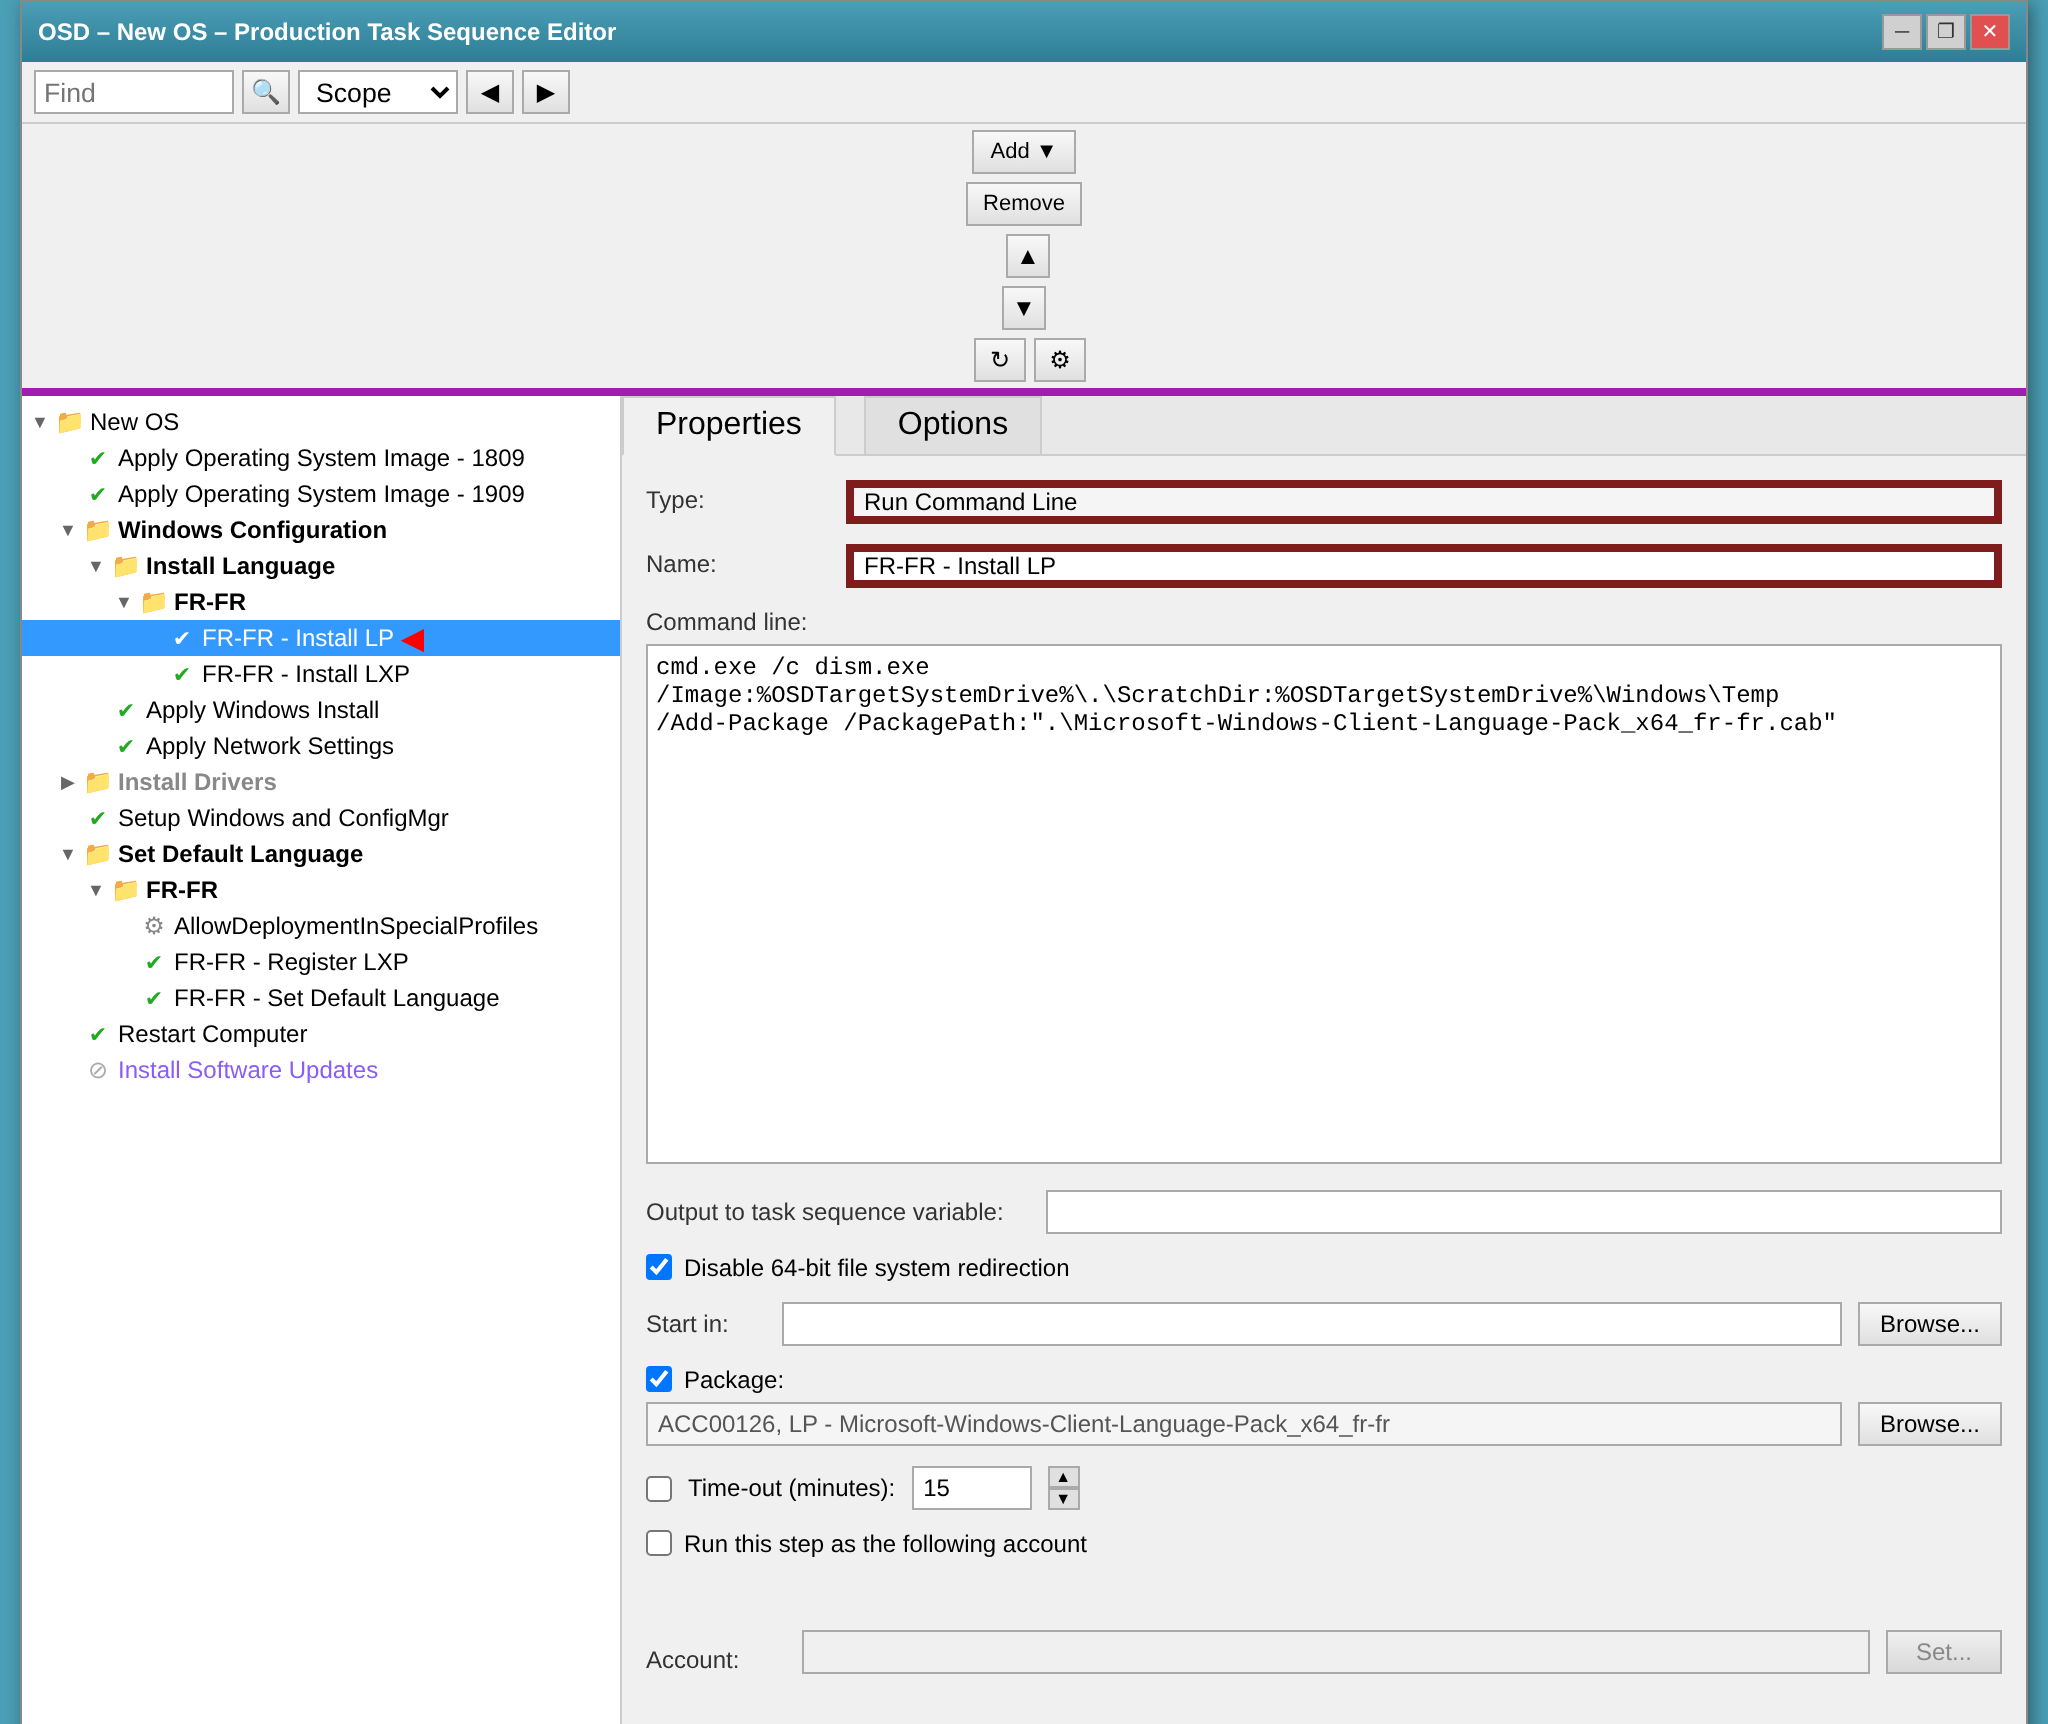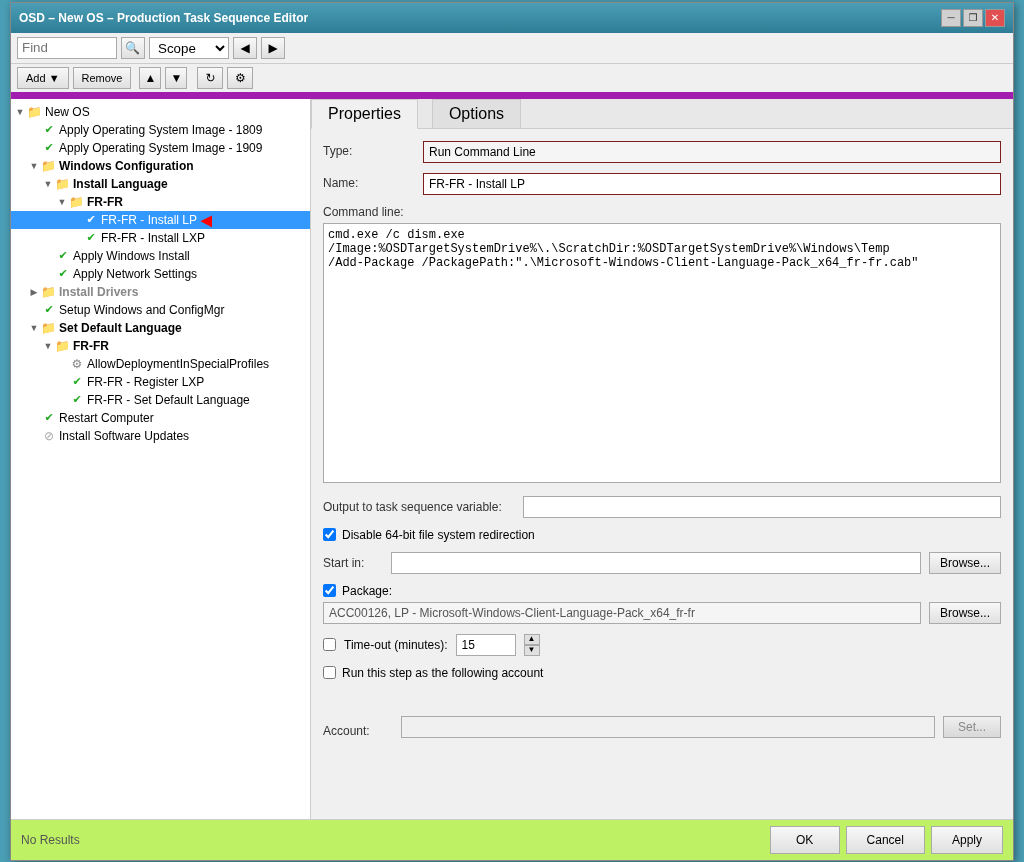--- a/index.html
+++ b/index.html
@@ -73,25 +73,26 @@
       border: 1px solid #aaa;
       background: linear-gradient(to bottom, #f8f8f8, #e0e0e0);
       cursor: pointer;
       display: flex;
       align-items: center;
       justify-content: center;
       font-size: 12px;
     }
     .toolbar2 {
       background: #f0f0f0;
-      padding: 3px 6px;
-      border-bottom: 7px solid #a21caf;
+      padding: 3px 22px;
+      border-bottom: 4px solid #a21caf;
       display: flex;
       align-items: center;
       gap: 4px;
+      flex-direction: column;
     }
     .add-btn {
       border: 1px solid #aaa;
       background: linear-gradient(to bottom, #f8f8f8, #e0e0e0);
       padding: 2px 8px;
       height: 22px;
       cursor: pointer;
       font-size: 11px;
     }
     .remove-btn {
@@ -163,21 +164,21 @@
     }
     .form-label {
       width: 100px;
       padding-top: 3px;
       color: #333;
       font-size: 12px;
       flex-shrink: 0;
     }
     .form-input {
       flex: 1;
-      border: 1px solid #7f1d1d;
+      border: 4px solid #7f1d1d;
       padding: 3px 5px;
       background: white;
       font-size: 12px;
       height: 22px;
     }
     .section-label {
       font-size: 12px;
       color: #333;
       margin-bottom: 5px;
     }
@@ -546,21 +547,21 @@
 
       <div class="tree-item" style="padding-left:16px;">
         <span class="tree-expand" style="width:14px;display:inline-block;"></span>
         <span class="tree-icon check-green">✔</span>
         <span class="tree-label">Restart Computer</span>
       </div>
 
       <div class="tree-item" style="padding-left:16px;">
         <span class="tree-expand" style="width:14px;display:inline-block;"></span>
         <span class="tree-icon" style="color:#aaa;">⊘</span>
-        <span class="tree-label" style="color:#000000;text-align:right;">Install Software Updates</span>
+        <span class="tree-label" style="color:#8b5cf6;text-align:right;">Install Software Updates</span>
       </div>
 
     </div>
 
     <div class="right-panel">
 
       <div class="tab-bar">
         <div class="tab active">Properties</div>
         <div class="tab">Options</div>
       </div>

